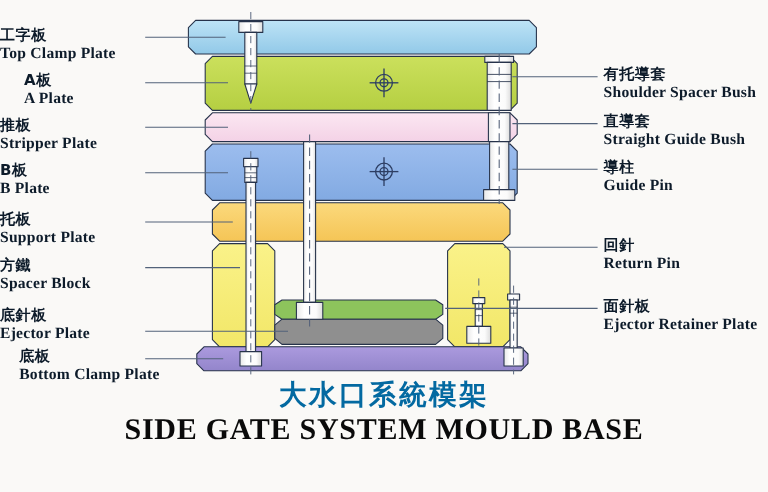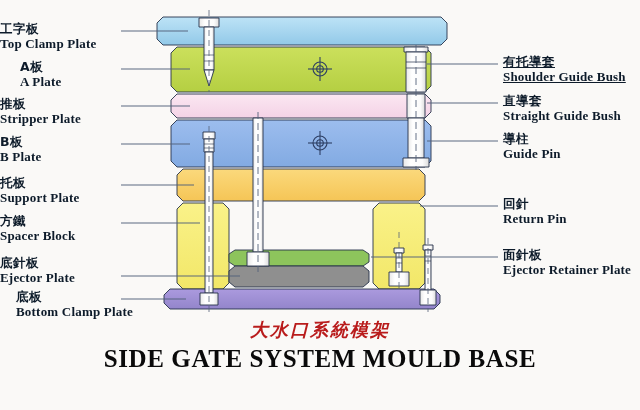--- a/index.html
+++ b/index.html
@@ -25,22 +25,22 @@
     letter-spacing:0.2px;
   }
   .lbl.right{text-align:left;}
   .lbl.left{text-align:left;}
 
   #title{
     position:absolute;left:0;right:0;text-align:center;
   }
   #title .tcn{
     font-family:"DejaVu Sans", sans-serif;
-    font-size:18px;font-weight:700;color:#b91c1c;
-    letter-spacing:2px;line-height:28px;font-style:italic;
+    font-size:23px;font-weight:700;color:#0369a1;
+    letter-spacing:2px;line-height:28px;
   }
   #title .ten{
     font-family:Liberation Serif, serif;
     font-size:25px;font-weight:700;color:#0a0a0a;
     letter-spacing:0.6px;line-height:30px;
   }
 </style>
 </head>
 <body style="background: rgb(250, 249, 247);">
 
@@ -218,23 +218,23 @@
   <div class="lbl left" style="left:0;top:256px;width:118px;">
     <div class="cn">底針板</div>
     <div class="en">Ejector Plate</div>
   </div>
 
   <div class="lbl left" style="left:16px;top:290px;width:118px;">
     <div class="cn">底板</div>
     <div class="en">Bottom Clamp Plate</div>
   </div>
 
-  <div class="lbl right" style="left:503px;top:55px;text-decoration:underline;">
+  <div class="lbl right" style="left:503px;top:55px;">
     <div class="cn">有托導套</div>
-    <div class="en">Shoulder Guide Bush</div>
+    <div class="en">Shoulder Spacer Bush</div>
   </div>
 
   <div class="lbl right" style="left:503px;top:94px;">
     <div class="cn">直導套</div>
     <div class="en">Straight Guide Bush</div>
   </div>
 
   <div class="lbl right" style="left:503px;top:132px;">
     <div class="cn">導柱</div>
     <div class="en">Guide Pin</div>

